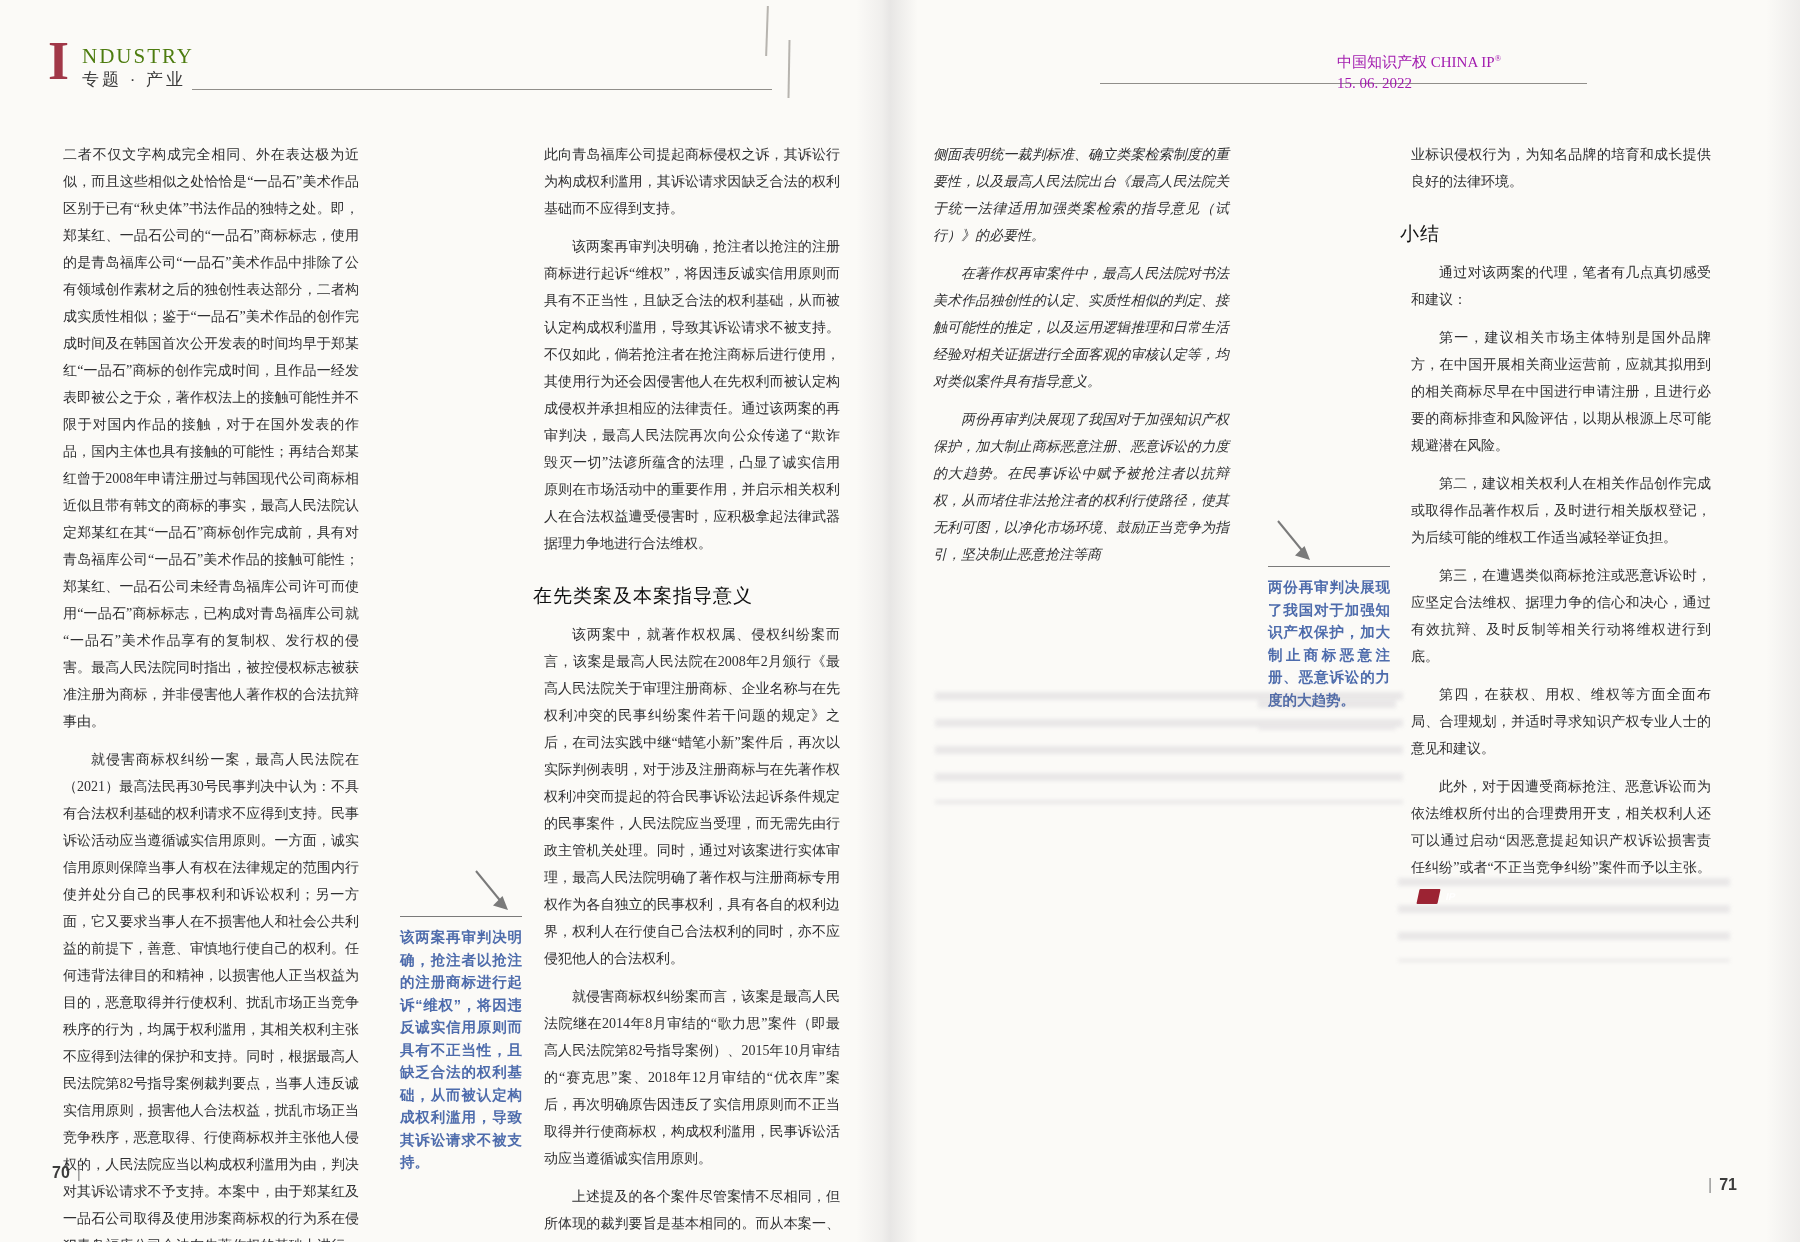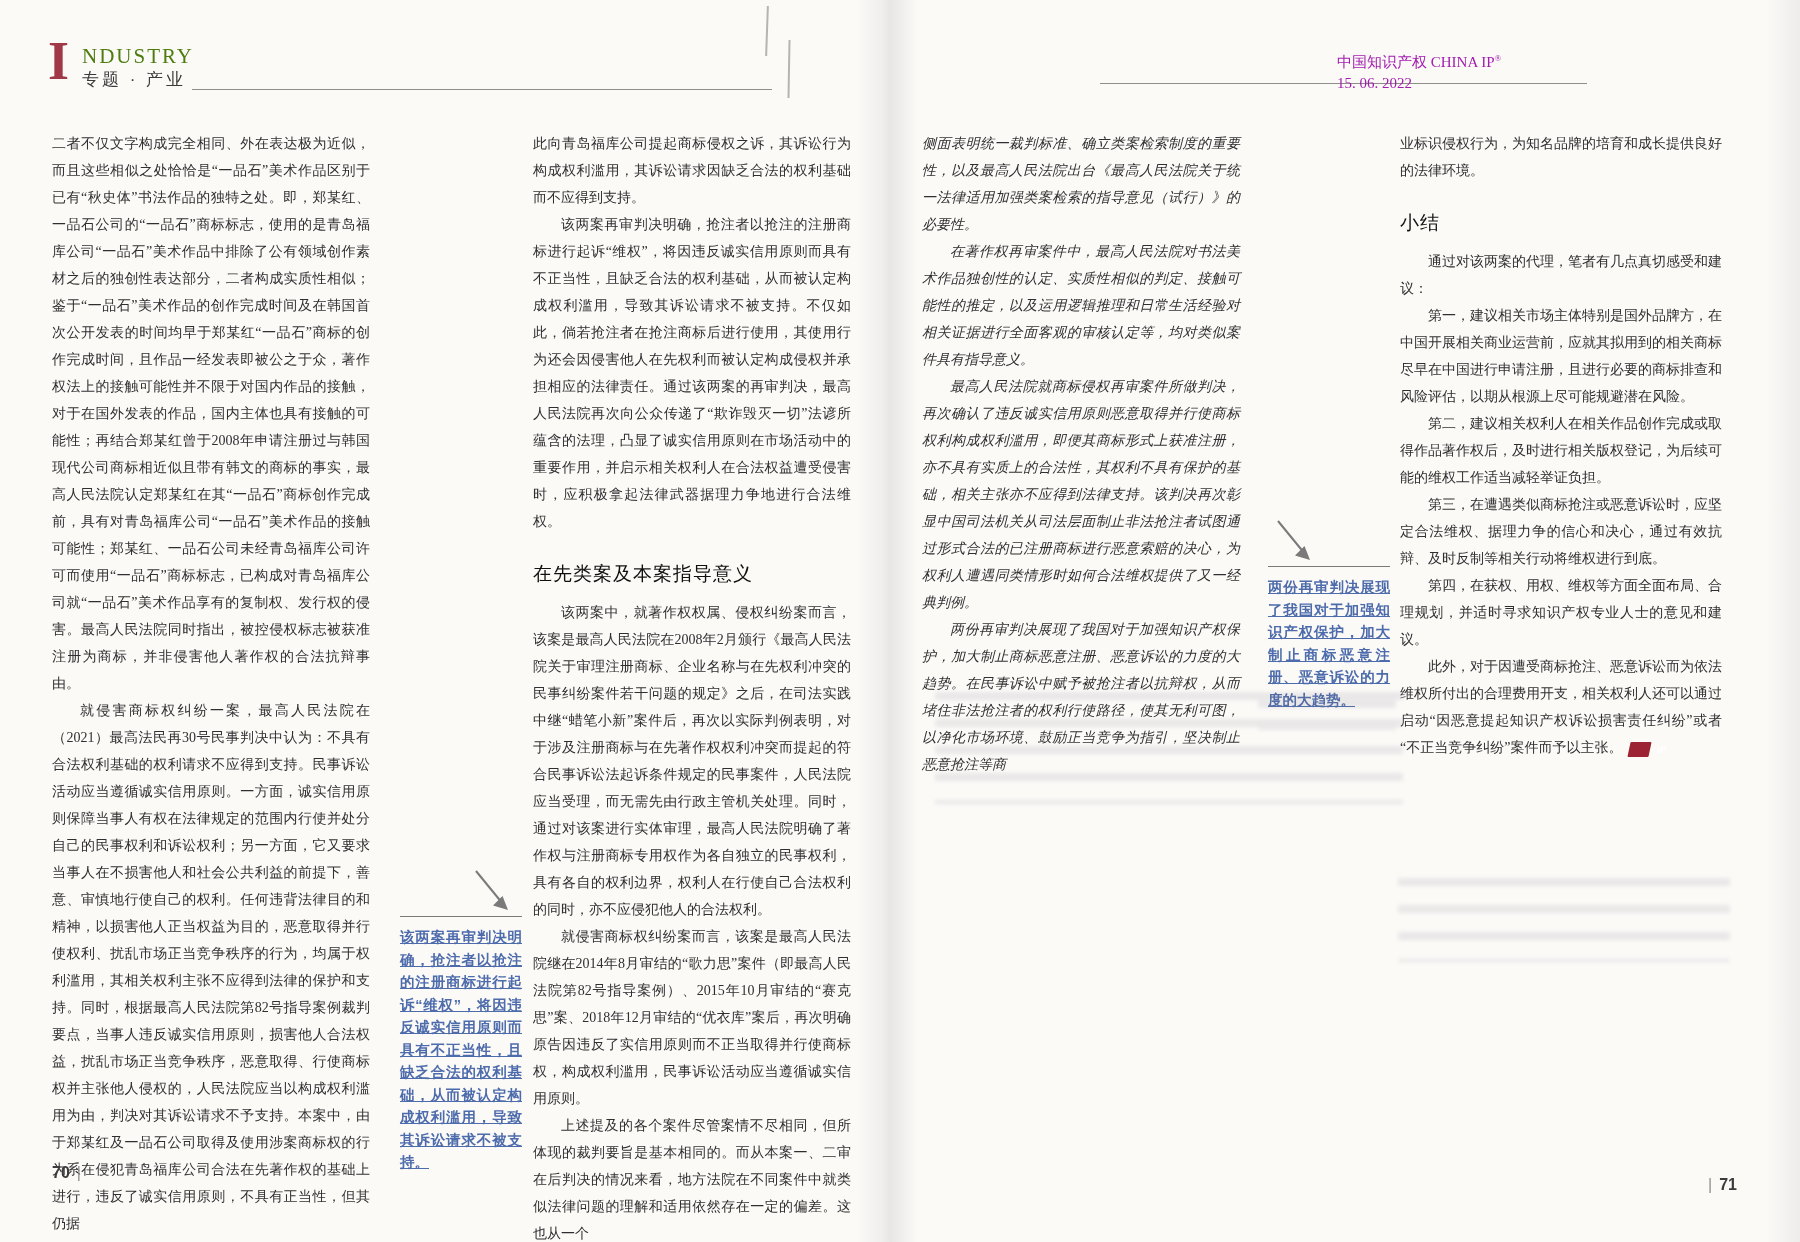--- a/index.html
+++ b/index.html
@@ -18,27 +18,27 @@
   .mag-head{position:absolute;left:1337px;top:48px;width:400px;text-align:left;color:#a21caf;
             font-size:15px;line-height:21px;}
   .mag-head sup{font-size:9px;}
   
   .col{position:absolute;width:318px;text-align:justify;font-size:14px;line-height:27px;
        color:#2f2f31;}
   #col-l1{left:52px;top:130px;}
   #col-l2{left:533px;top:130px;}
   #col-r1{left:922px;top:130px;font-style:italic;}
   #col-r2{left:1400px;top:130px;width:322px;}
-  .col p{margin:0;text-indent:2em;}
+  .col p{margin:11px;text-indent:2em;}
   .col p.cont{text-indent:0;}
   h3.sec{font-family:"Liberation Sans",sans-serif;font-weight:normal;font-size:19px;
          color:#101010;margin:25px 0 12px 0;letter-spacing:1px;}
   
   .callout{position:absolute;width:122px;color:#4e6cac;font-weight:bold;font-size:14.5px;
-           line-height:22.5px;text-align:justify;font-family:"Liberation Sans",sans-serif;text-decoration:underline;}
+           line-height:22.5px;text-align:justify;font-family:"Liberation Sans",sans-serif;}
   #callout-left{left:400px;top:868px;}
   #callout-right{left:1268px;top:518px;}
   .callout-arrow{display:block;height:46px;}
   .callout-rule{border-top:1.5px solid #7a7a7a;margin:2px 0 9px 0;}
   
   .pagenum{position:absolute;font-family:"Liberation Sans",sans-serif;font-weight:bold;
            font-size:16px;color:#3c3c3c;}
   #pagenum-left{left:52px;top:1164px;}
   #pagenum-right{left:1637px;top:1176px;width:100px;text-align:right;}
   .pagebar{font-weight:normal;color:#8f8f8f;padding:0 7px;}
@@ -97,21 +97,20 @@
       <path d="M76 3 L103 36" stroke="#7a7a7a" stroke-width="2" fill="none"></path>
       <path d="M108 42 L93 37.5 L102.5 28 Z" fill="#7a7a7a"></path>
     </svg>
     <div class="callout-rule"></div>
     <div class="callout-text">该两案再审判决明确，抢注者以抢注的注册商标进行起诉“维权”，将因违反诚实信用原则而具有不正当性，且缺乏合法的权利基础，从而被认定构成权利滥用，导致其诉讼请求不被支持。</div>
   </div>
 
   <div class="col" id="col-r1">
     <p class="cont">侧面表明统一裁判标准、确立类案检索制度的重要性，以及最高人民法院出台《最高人民法院关于统一法律适用加强类案检索的指导意见（试行）》的必要性。</p>
     <p>在著作权再审案件中，最高人民法院对书法美术作品独创性的认定、实质性相似的判定、接触可能性的推定，以及运用逻辑推理和日常生活经验对相关证据进行全面客观的审核认定等，均对类似案件具有指导意义。</p>
-    <p>最高人民法院就商标侵权再审案件所做判决，再次确认了违反诚实信用原则恶意取得并行使商标权利构成权利滥用，即便其商标形式上获准注册，亦不具有实质上的合法性，其权利不具有保护的基础，相关主张亦不应得到法律支持。该判决再次彰显中国司法机关从司法层面制止非法抢注者试图通过形式合法的已注册商标进行恶意索赔的决心，为权利人遭遇同类情形时如何合法维权提供了又一经典判例。</p>
     <p>两份再审判决展现了我国对于加强知识产权保护，加大制止商标恶意注册、恶意诉讼的力度的大趋势。在民事诉讼中赋予被抢注者以抗辩权，从而堵住非法抢注者的权利行使路径，使其无利可图，以净化市场环境、鼓励正当竞争为指引，坚决制止恶意抢注等商</p>
   </div>
 
   <div class="callout" id="callout-right">
     <svg class="callout-arrow" width="122" height="46" viewBox="0 0 122 46">
       <path d="M10 3 L37 36" stroke="#7a7a7a" stroke-width="2" fill="none"></path>
       <path d="M42 42 L27 37.5 L36.5 28 Z" fill="#7a7a7a"></path>
     </svg>
     <div class="callout-rule"></div>
     <div class="callout-text">两份再审判决展现了我国对于加强知识产权保护，加大制止商标恶意注册、恶意诉讼的力度的大趋势。</div>

